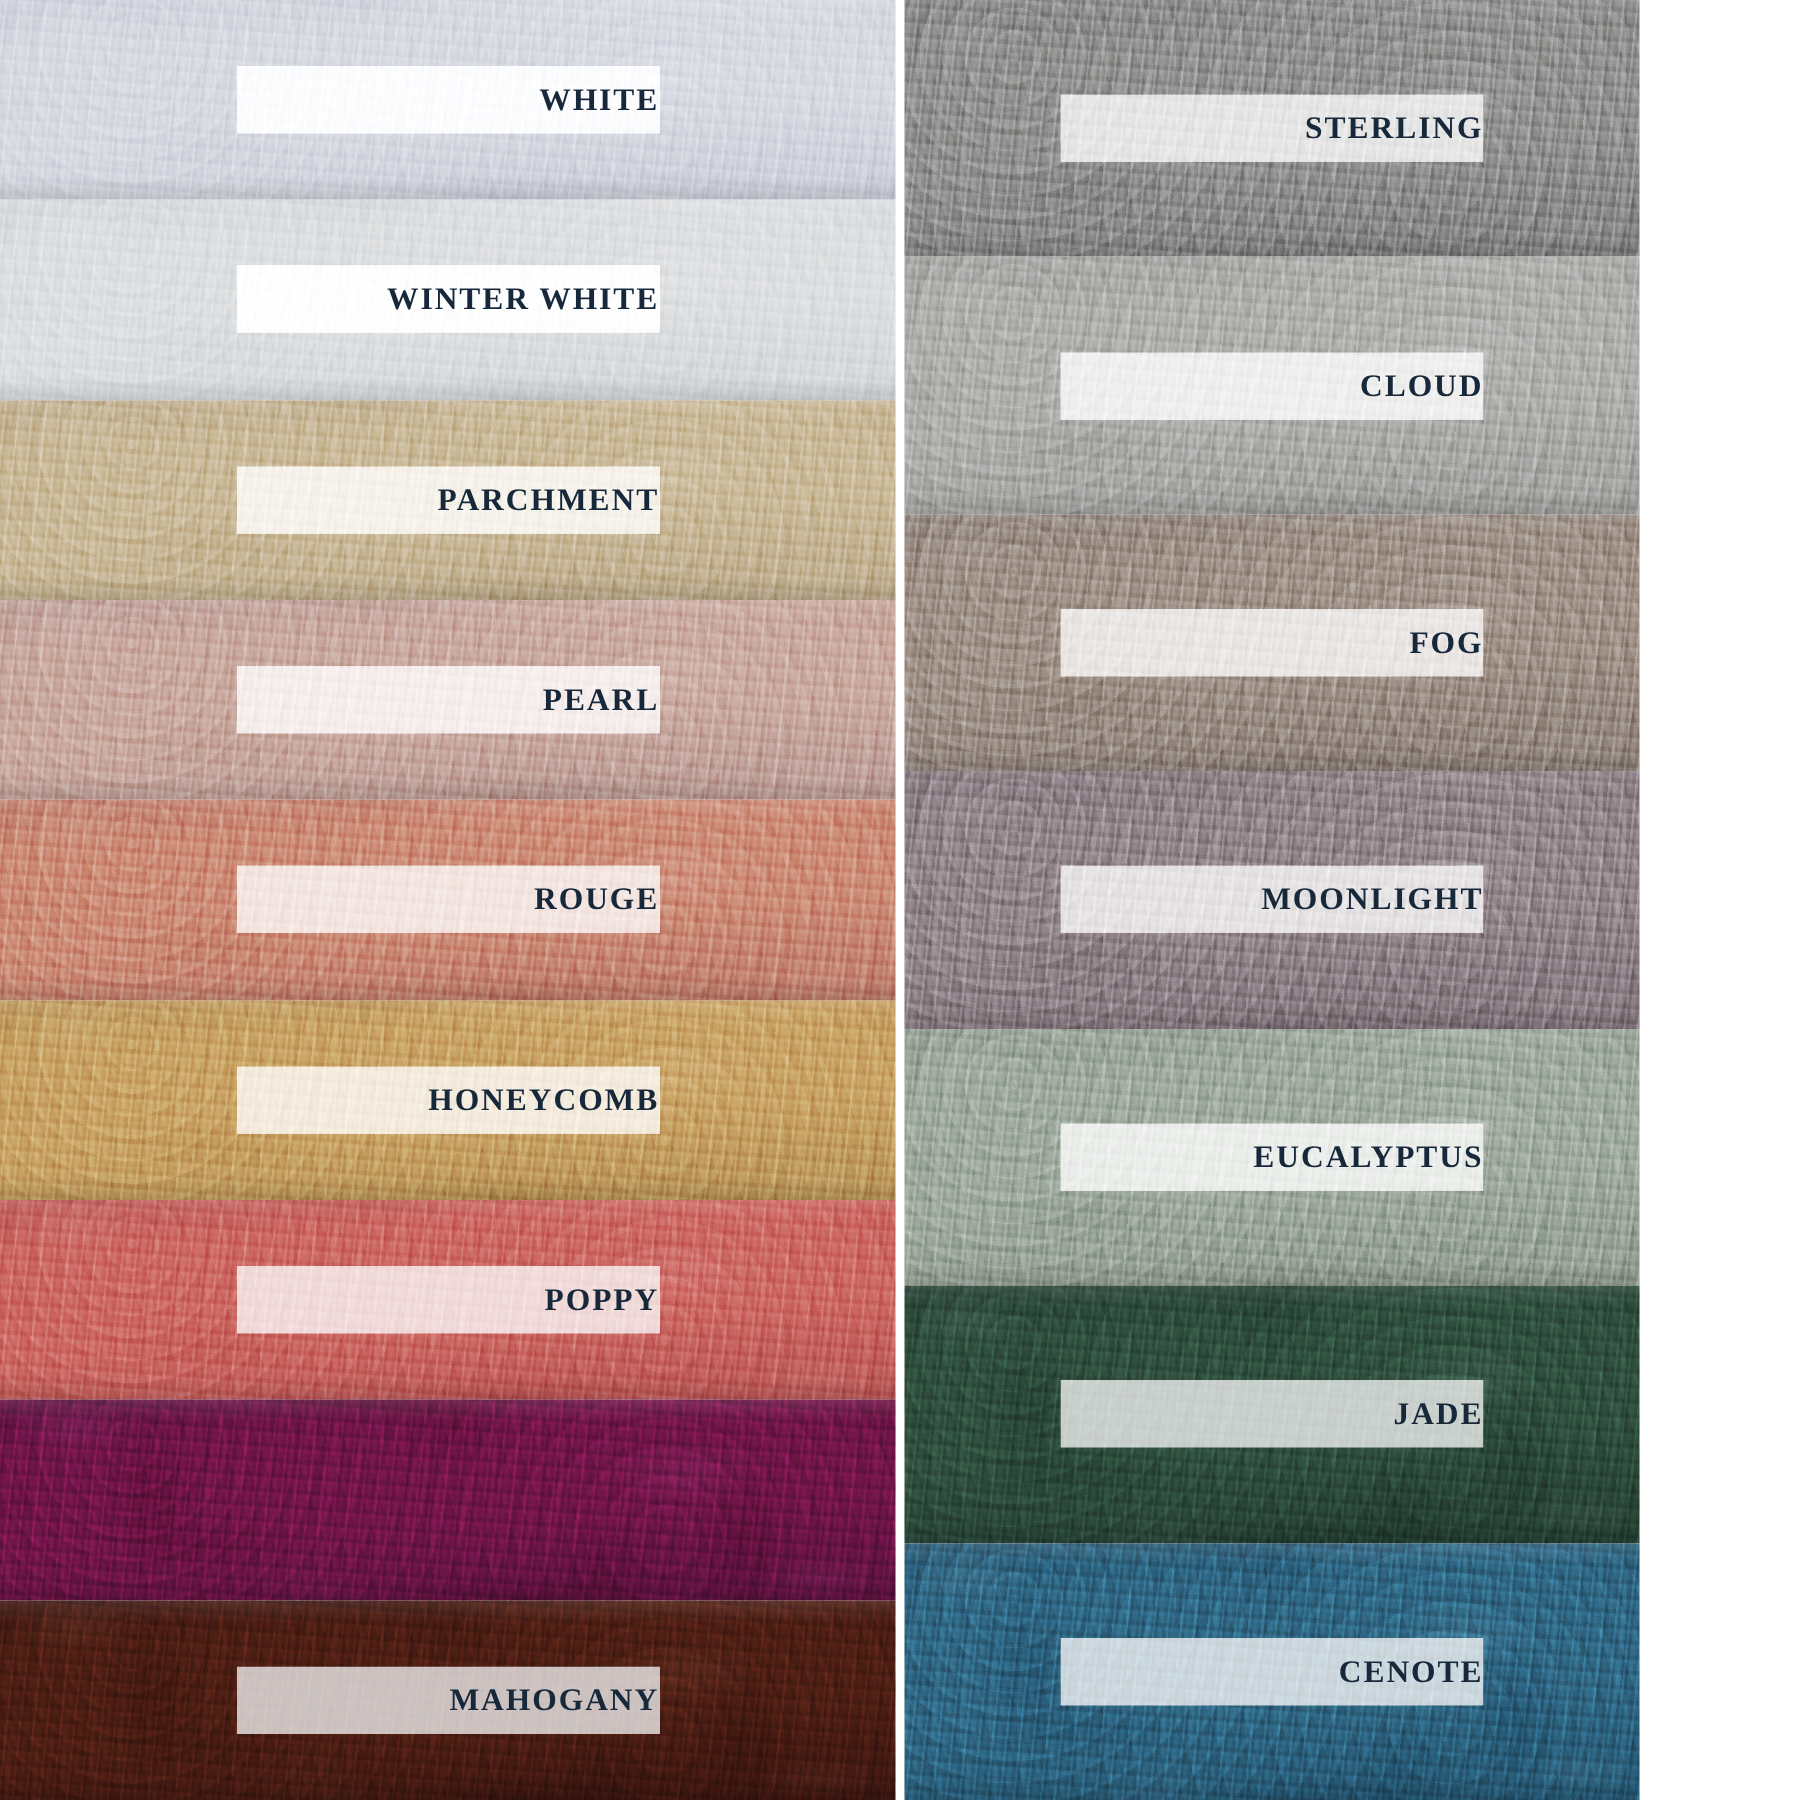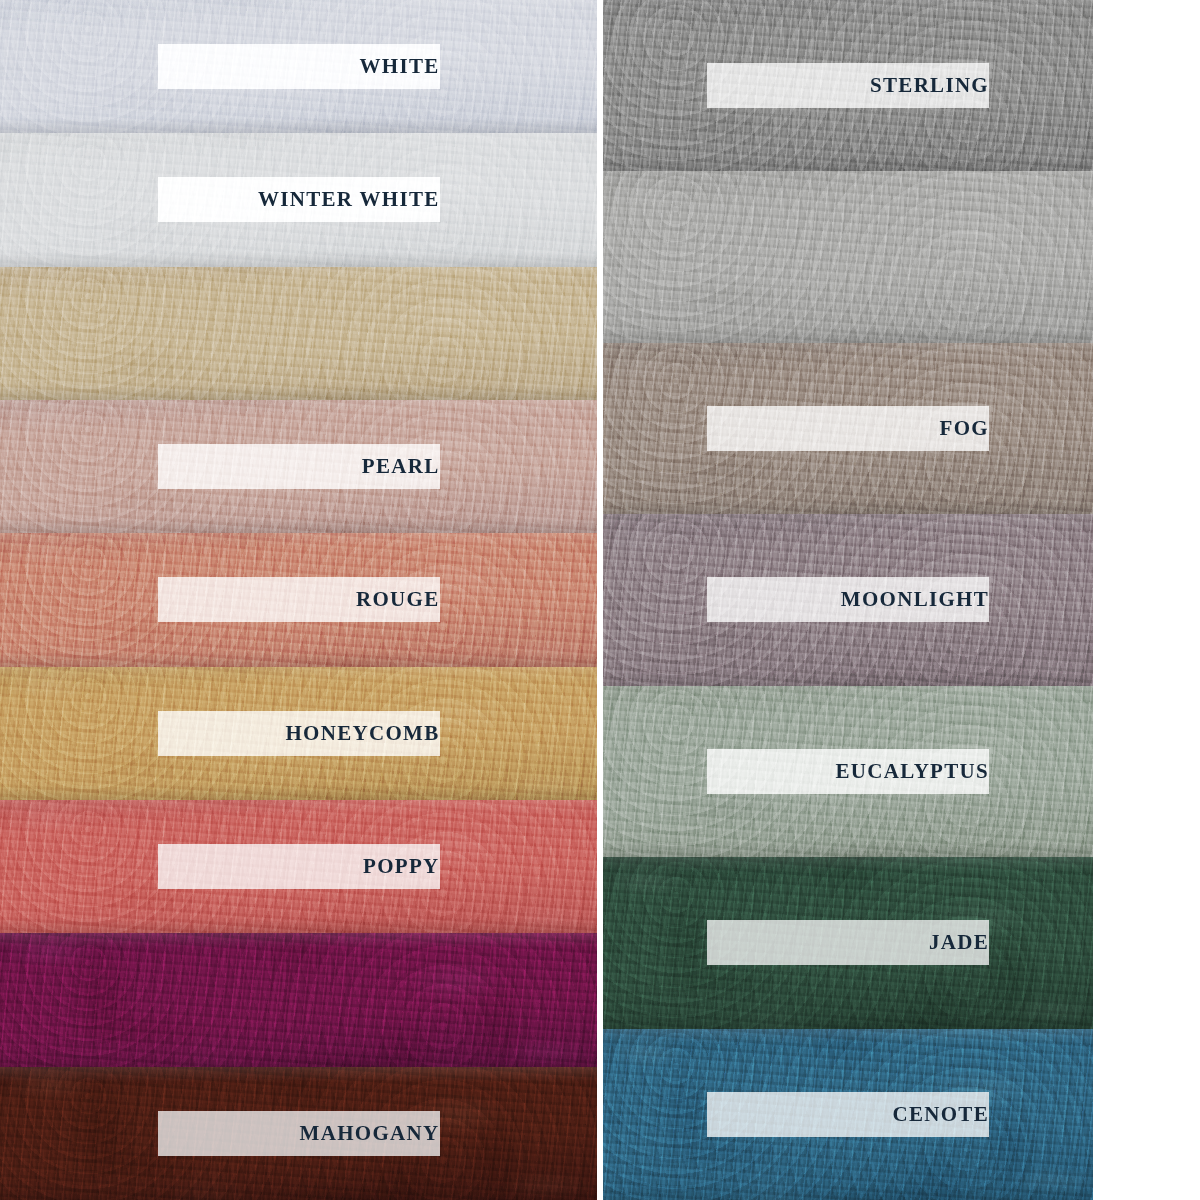--- a/index.html
+++ b/index.html
@@ -155,20 +155,23 @@
           <span class="label-text">WINTER WHITE</span>
         </div>
       </div>
       <div class="band">
         <div class="band-base" style="background: linear-gradient(176deg, rgb(182, 163, 131) 0%, rgb(200, 183, 149) 26%, rgb(200, 183, 149) 58%, rgb(182, 163, 131) 100%);"></div>
         <div class="tex t1"></div>
         <div class="tex t2"></div>
         <div class="tex t3"></div>
         <div class="edge top"></div>
         <div class="edge bottom"></div>
+        <div class="label">
+          <span class="label-text">PARCHMENT</span>
+        </div>
       </div>
       <div class="band">
         <div class="band-base" style="background: linear-gradient(176deg, rgb(178, 146, 141) 0%, rgb(200, 167, 157) 26%, rgb(200, 167, 157) 58%, rgb(178, 146, 141) 100%);"></div>
         <div class="tex t1"></div>
         <div class="tex t2"></div>
         <div class="tex t3"></div>
         <div class="edge top"></div>
         <div class="edge bottom"></div>
         <div class="label">
           <span class="label-text">PEARL</span>
@@ -244,20 +247,23 @@
           <span class="label-text">STERLING</span>
         </div>
       </div>
       <div class="band">
         <div class="band-base" style="background: linear-gradient(176deg, rgb(150, 150, 148) 0%, rgb(172, 172, 170) 26%, rgb(172, 172, 170) 58%, rgb(150, 150, 148) 100%);"></div>
         <div class="tex t1"></div>
         <div class="tex t2"></div>
         <div class="tex t3"></div>
         <div class="edge top"></div>
         <div class="edge bottom"></div>
+        <div class="label">
+          <span class="label-text">CLOUD</span>
+        </div>
       </div>
       <div class="band">
         <div class="band-base" style="background: linear-gradient(176deg, rgb(133, 120, 112) 0%, rgb(156, 142, 132) 26%, rgb(156, 142, 132) 58%, rgb(133, 120, 112) 100%);"></div>
         <div class="tex t1"></div>
         <div class="tex t2"></div>
         <div class="tex t3"></div>
         <div class="edge top"></div>
         <div class="edge bottom"></div>
         <div class="label">
           <span class="label-text">FOG</span>

